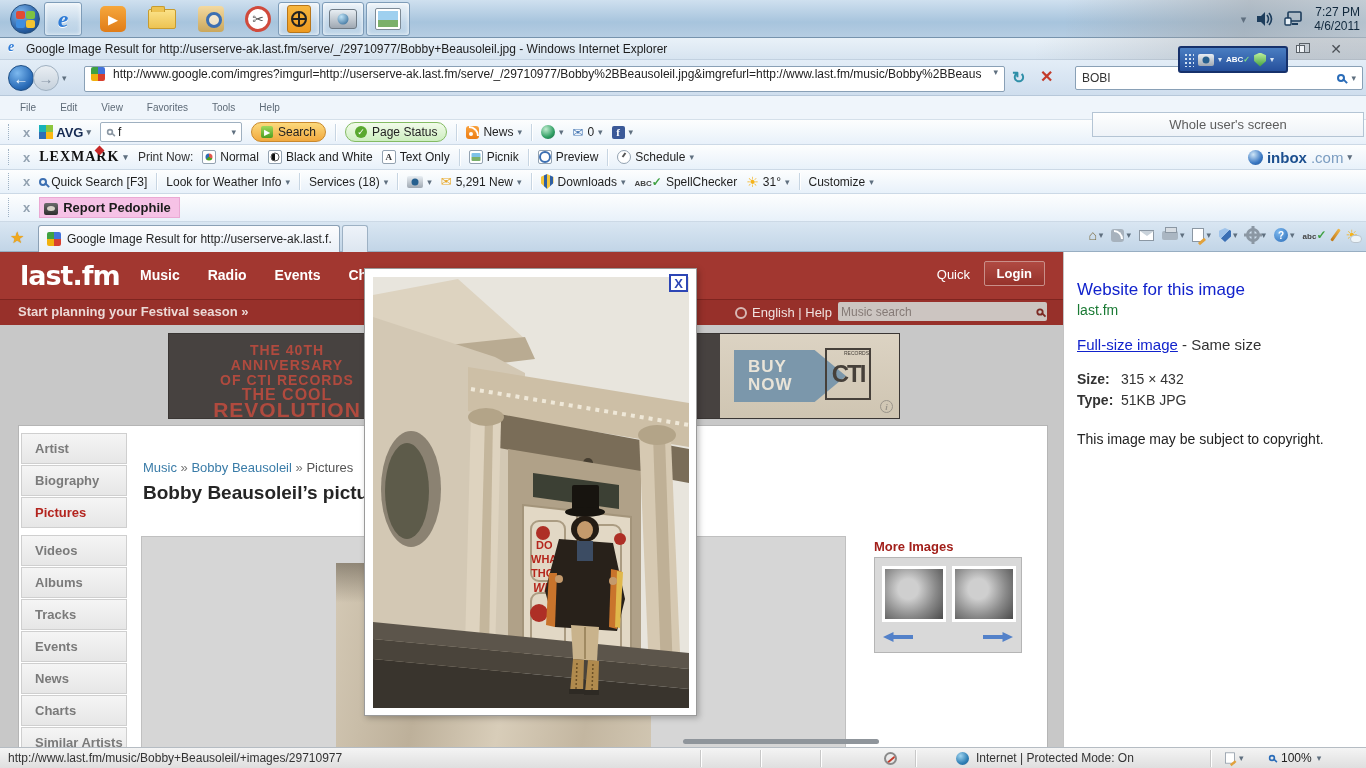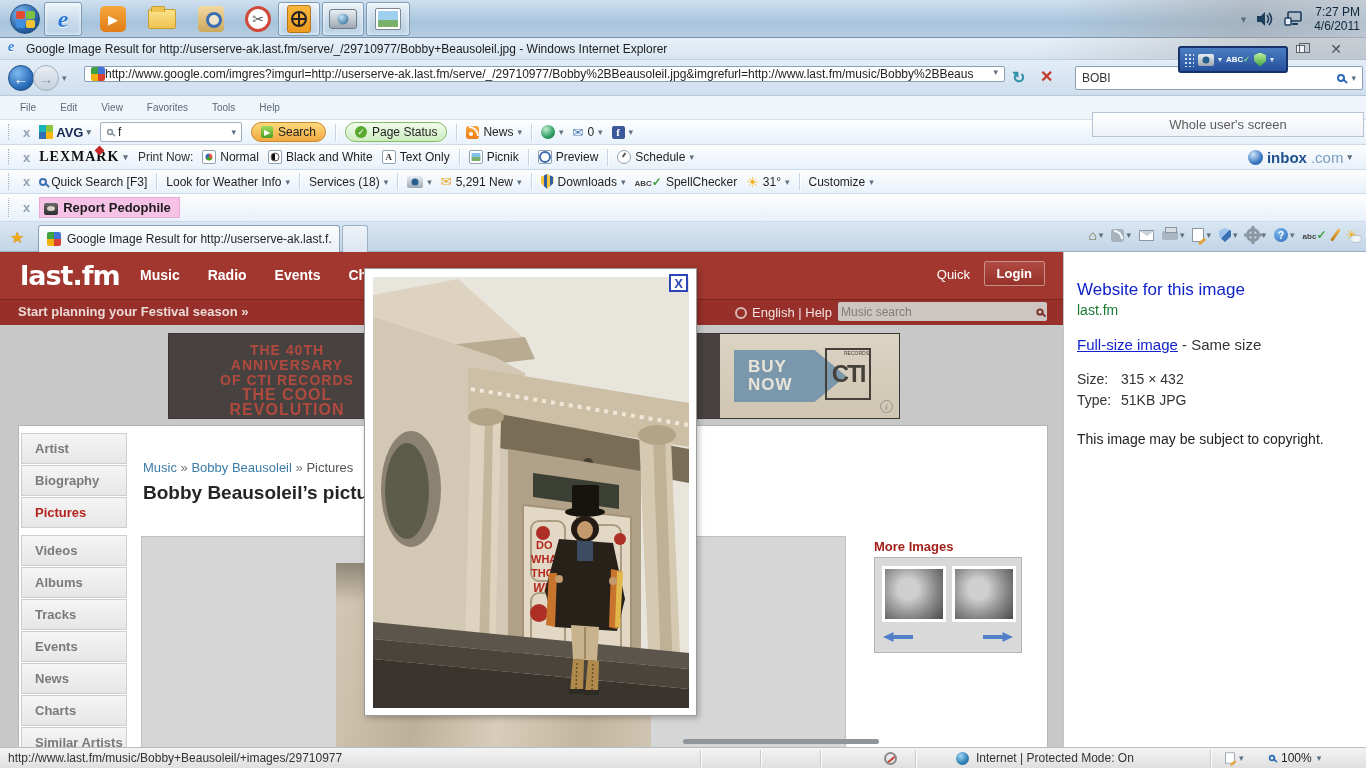--- a/index.html
+++ b/index.html
@@ -44,21 +44,21 @@
 .minicam::after{content:"";position:absolute;left:50%;top:50%;transform:translate(-50%,-50%);width:7px;height:7px;border-radius:50%;background:#27608f}
 .snip-abc{color:#fff;font:bold 8px "Liberation Sans",sans-serif}
 .snip-abc i{font-style:normal;color:#7fe27f}
 .minishield{width:12px;height:14px;clip-path:polygon(50% 0,100% 20%,100% 60%,50% 100%,0 60%,0 20%);background:linear-gradient(#bdf09a,#3f9e3f)}
 .wdd{color:#dce8f5;font-size:8px}
 
 .addrrow{position:absolute;top:60px;left:0;width:1366px;height:36px;background:linear-gradient(#e3edf7,#cfdeee);border-bottom:1px solid #b7c8da}
 .navcir{position:absolute;top:5px;width:26px;height:26px;border-radius:50%;display:flex;align-items:center;justify-content:center;font-weight:bold}
 .back{left:8px;background:radial-gradient(circle at 35% 30%,#7db9ef,#2a6cb8 65%,#174a85);border:1px solid #1d4e86;color:#fff;font-size:15px}
 .fwd{left:33px;background:linear-gradient(#e9eef3,#c6d1dc);border:1px solid #9fb0c0;color:#8795a5;font-size:15px}
-.addrfield{position:absolute;left:84px;top:6px;width:921px;height:16px;background:#fff;border:1px solid #89a0b6;border-radius:2px;display:flex;gap:0;padding:0 6px;overflow:hidden}
+.addrfield{position:absolute;left:84px;top:6px;width:921px;height:26px;background:#fff;border:1px solid #89a0b6;border-radius:2px;display:flex;gap:8px;padding:0 6px;overflow:hidden}
 .gfav{flex:0 0 14px;width:14px;height:14px;border-radius:2px;position:relative;background:conic-gradient(#4273db 0 25%,#d8402f 0 50%,#f1b10e 0 75%,#3fa142 0)}
 .url-txt{font-size:12px;color:#222;white-space:nowrap;overflow:hidden;flex:1 1 auto}
 .dd{font-size:9px;color:#5f6f7f}
 .refresh{position:absolute;left:1012px;top:8px;font-size:16px;color:#2e8fa8;font-weight:bold}
 .stopx{position:absolute;left:1040px;top:7px;font-size:16px;color:#c33a2a;font-weight:bold}
 .searchbox{position:absolute;left:1075px;top:6px;width:288px;height:24px;background:#fff;border:1px solid #89a0b6;border-radius:2px;display:flex;align-items:center;padding:0 6px;gap:6px}
 .searchbox .txt{flex:1;font-size:12px;color:#333}
 .mag{width:8px;height:8px;border:2px solid currentColor;border-radius:50%;position:relative;display:inline-block}
 .mag::after{content:"";position:absolute;width:6px;height:2px;background:currentColor;transform:rotate(45deg);right:-5px;bottom:-2px}
 .tooltipbox{position:absolute;left:1092px;top:112px;width:272px;height:25px;background:linear-gradient(#fefefe,#eef3f8);border:1px solid #b4c4d4;display:flex;align-items:center;justify-content:center;font-size:13px;color:#5c5c5c;z-index:40}
@@ -171,21 +171,21 @@
 .arrowR{transform:scaleX(-1)}
 
 .gpanel{position:absolute;left:1063px;top:0;width:303px;height:495px;background:#fff;border-left:1px solid #c4c4c4;padding:14px 0 0 13px}
 .glogo{font:bold 30px "Liberation Serif",serif;letter-spacing:-1px}
 .glogo .w{font:26px "Liberation Sans",sans-serif;color:#6b7d8d;letter-spacing:0;font-weight:normal}
 .glink{font:17px "Liberation Sans",sans-serif;color:#1122cc;display:inline-block}
 .gsite{font:14px "Liberation Sans",sans-serif;color:#1a7a34;margin-top:2px}
 .grow{font:15px "Liberation Sans",sans-serif;color:#333;margin-top:18px}
 .grow .glink2{color:#1122cc;text-decoration:underline}
 .gmeta{font:14px "Liberation Sans",sans-serif;color:#333;margin-top:16px;line-height:21px}
-.gmeta b{font-weight:normal;display:inline-block;width:44px}
+.gmeta b{font-weight:bold;display:inline-block;width:44px}
 .gcopy{font:14px "Liberation Sans",sans-serif;color:#222;margin-top:20px}
 
 .popup{position:absolute;left:364px;top:16px;width:333px;height:448px;background:#fff;border:1px solid #9a9a9a;box-shadow:2px 2px 6px rgba(0,0,0,.25);z-index:50}
 .popup svg{position:absolute;left:8px;top:8px}
 .popclose{position:absolute;right:8px;top:5px;width:19px;height:18px;background:#fff;border:2px solid #2d46b5;color:#2d46b5;font:bold 13px "Liberation Sans",sans-serif;display:flex;align-items:center;justify-content:center;z-index:55}
 .hthumb{position:absolute;left:683px;top:487px;width:196px;height:5px;border-radius:3px;background:#8f959b;z-index:45}
 
 .statusbar{position:absolute;top:747px;left:0;width:1366px;height:21px;background:linear-gradient(#f4f4f4,#dfdfdf);border-top:1px solid #b5bcc3;font:12px "Liberation Sans",sans-serif;color:#333}
 .statusbar .url{position:absolute;left:8px;top:3px;white-space:nowrap}
 .sdiv{position:absolute;top:2px;width:1px;height:17px;background:#c8c8c8;box-shadow:1px 0 0 #fff}
@@ -528,21 +528,21 @@
         <span class="ph">Music search</span>
         <span class="mag" style="color:#7c2a24;transform:scale(.9)"></span>
       </div>
 
       <div class="banner">
         <div class="lines">
           <div>THE 40TH</div>
           <div>ANNIVERSARY</div>
           <div>OF CTI RECORDS</div>
           <div style="font-size:16px">THE COOL</div>
-          <div style="font-size:16px">REVOLUTION</div>
+          <div style="font-size:21px">REVOLUTION</div>
         </div>
         <div class="beige">
           <div class="buyarrow">
               <span>BUY</span>
               <span>NOW</span>
             </div>
           <div class="ctibox">
               <span>CTI</span>
             </div>
           <div class="ctirec">RECORDS</div>

